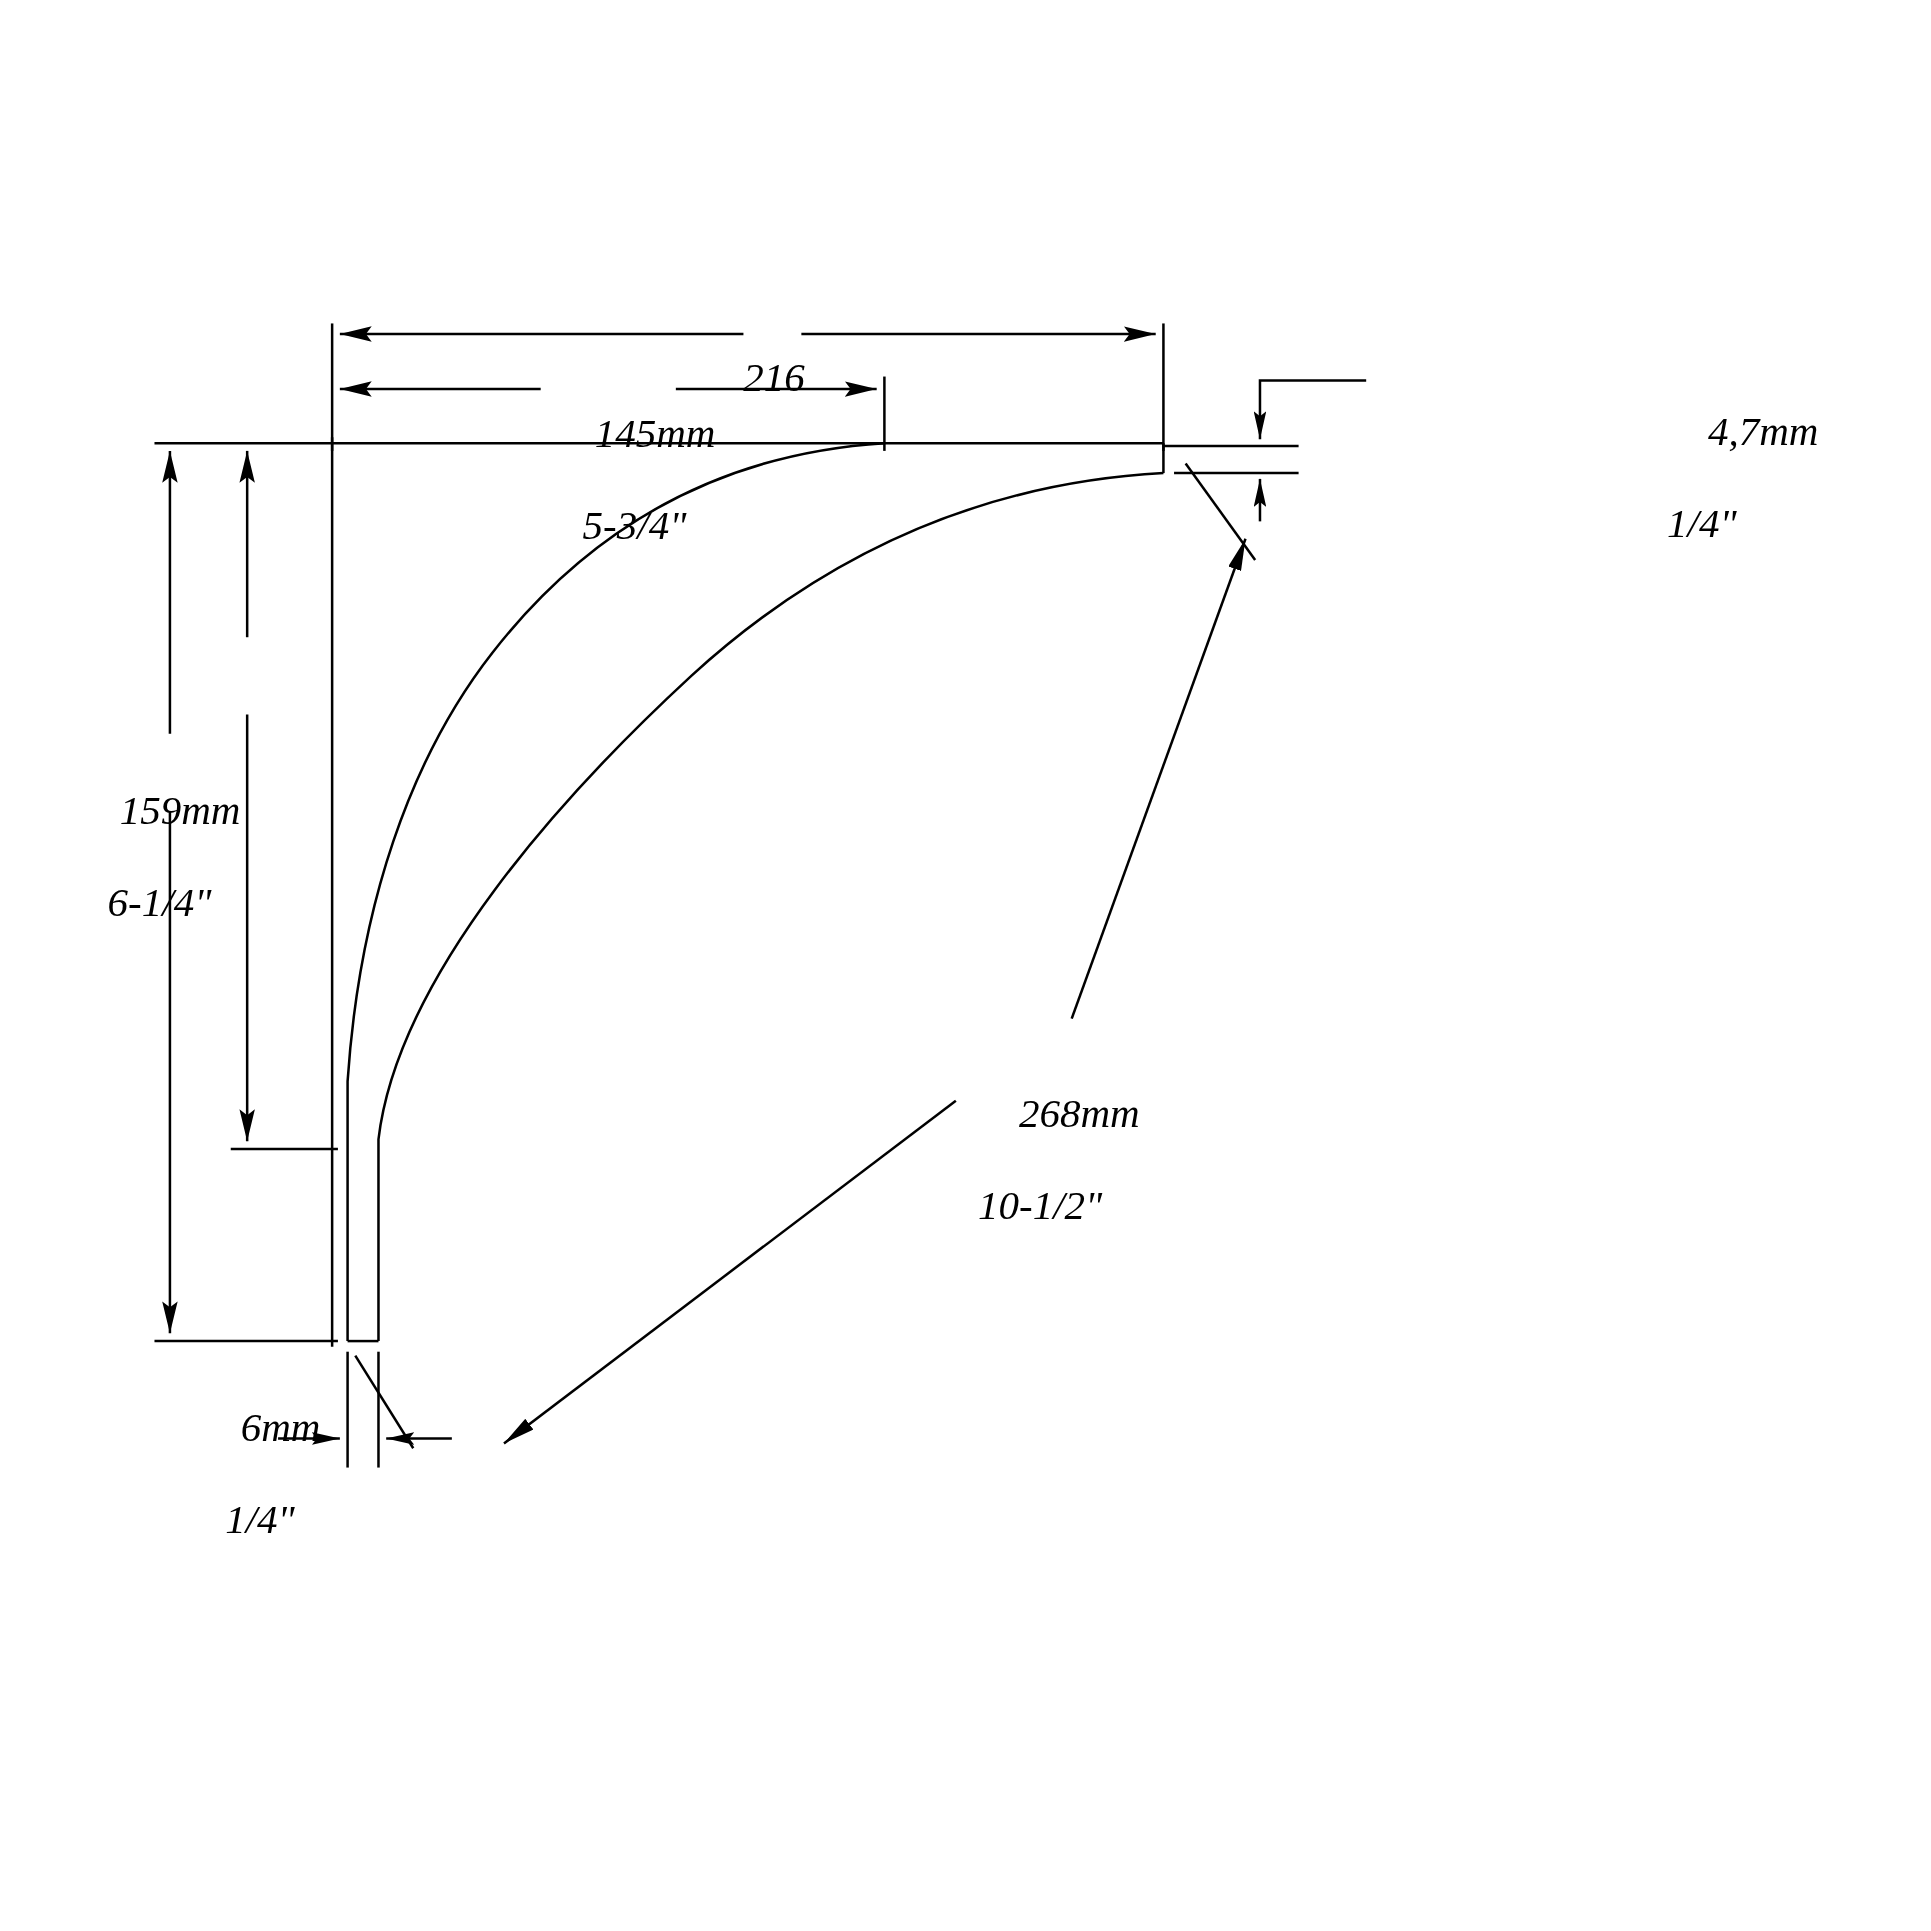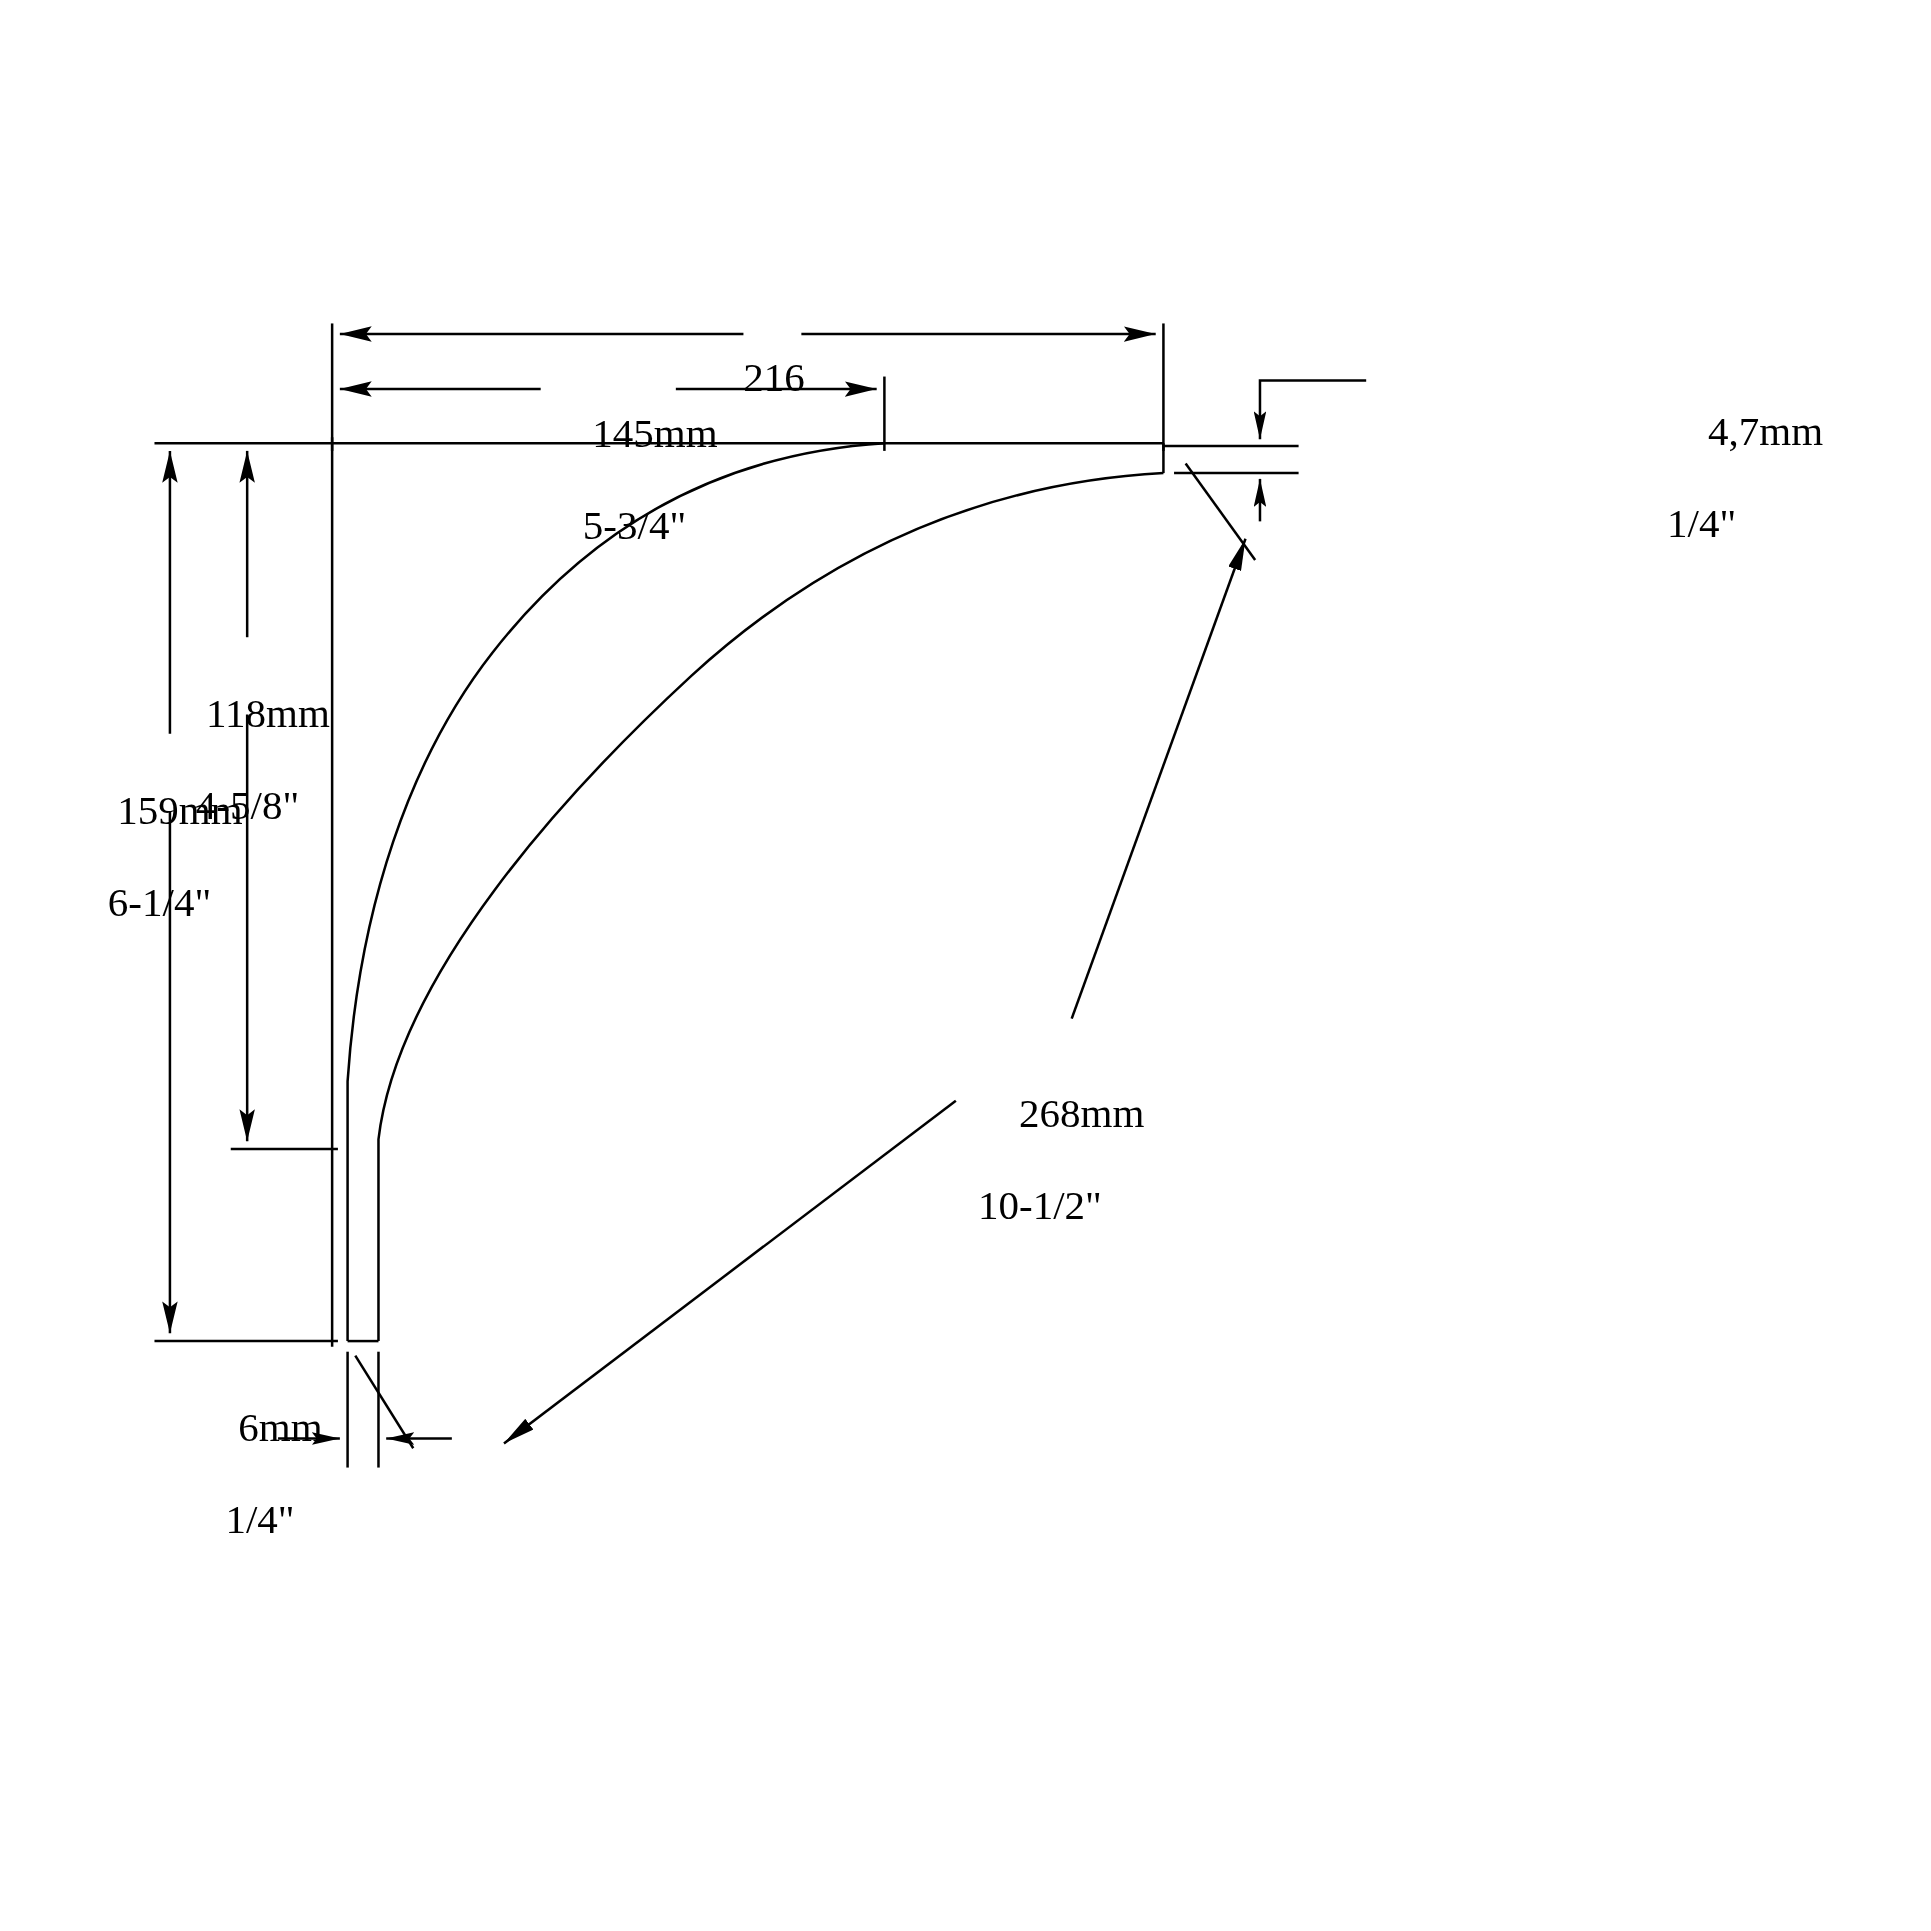--- a/index.html
+++ b/index.html
@@ -7,20 +7,21 @@
     padding: 0;
     background: #ffffff;
   }
   #sheet {
     position: relative;
     width: 1931px;
     height: 1866px;
     background: #0ea5e9;
     font-family: "Liberation Serif", "DejaVu Serif", serif;
     overflow: hidden;
+    font-style: italic;
   }
   #drawing-svg {
     position: absolute;
     left: 0;
     top: 0;
     width: 1931px;
     height: 1931px;
   }
   .dim-text {
     position: absolute;
@@ -173,24 +174,20 @@
 
   <div class="dim-text center" style="left:628px; top:309px; width:251px;">
     <span>216</span>
   </div>
 
   <div class="dim-text center" style="left:509px; top:365px; width:251px;">
     <span>145mm</span>
     <span class="l2">5-3/4"</span>
   </div>
 
-  <div class="dim-text center" style="left:124px; top:645px; width:247px;">
-    <span>118mm</span>
-    <span class="l2">4-5/8"</span>
-  </div>
 
   <div class="dim-text center" style="left:36px; top:742px; width:247px;">
     <span>159mm</span>
     <span class="l2">6-1/4"</span>
   </div>
 
   <div class="dim-text left" style="left:1667px; top:363px; width:270px;">
     <span>4,7mm</span>
     <span class="l2">1/4"</span>
   </div>

